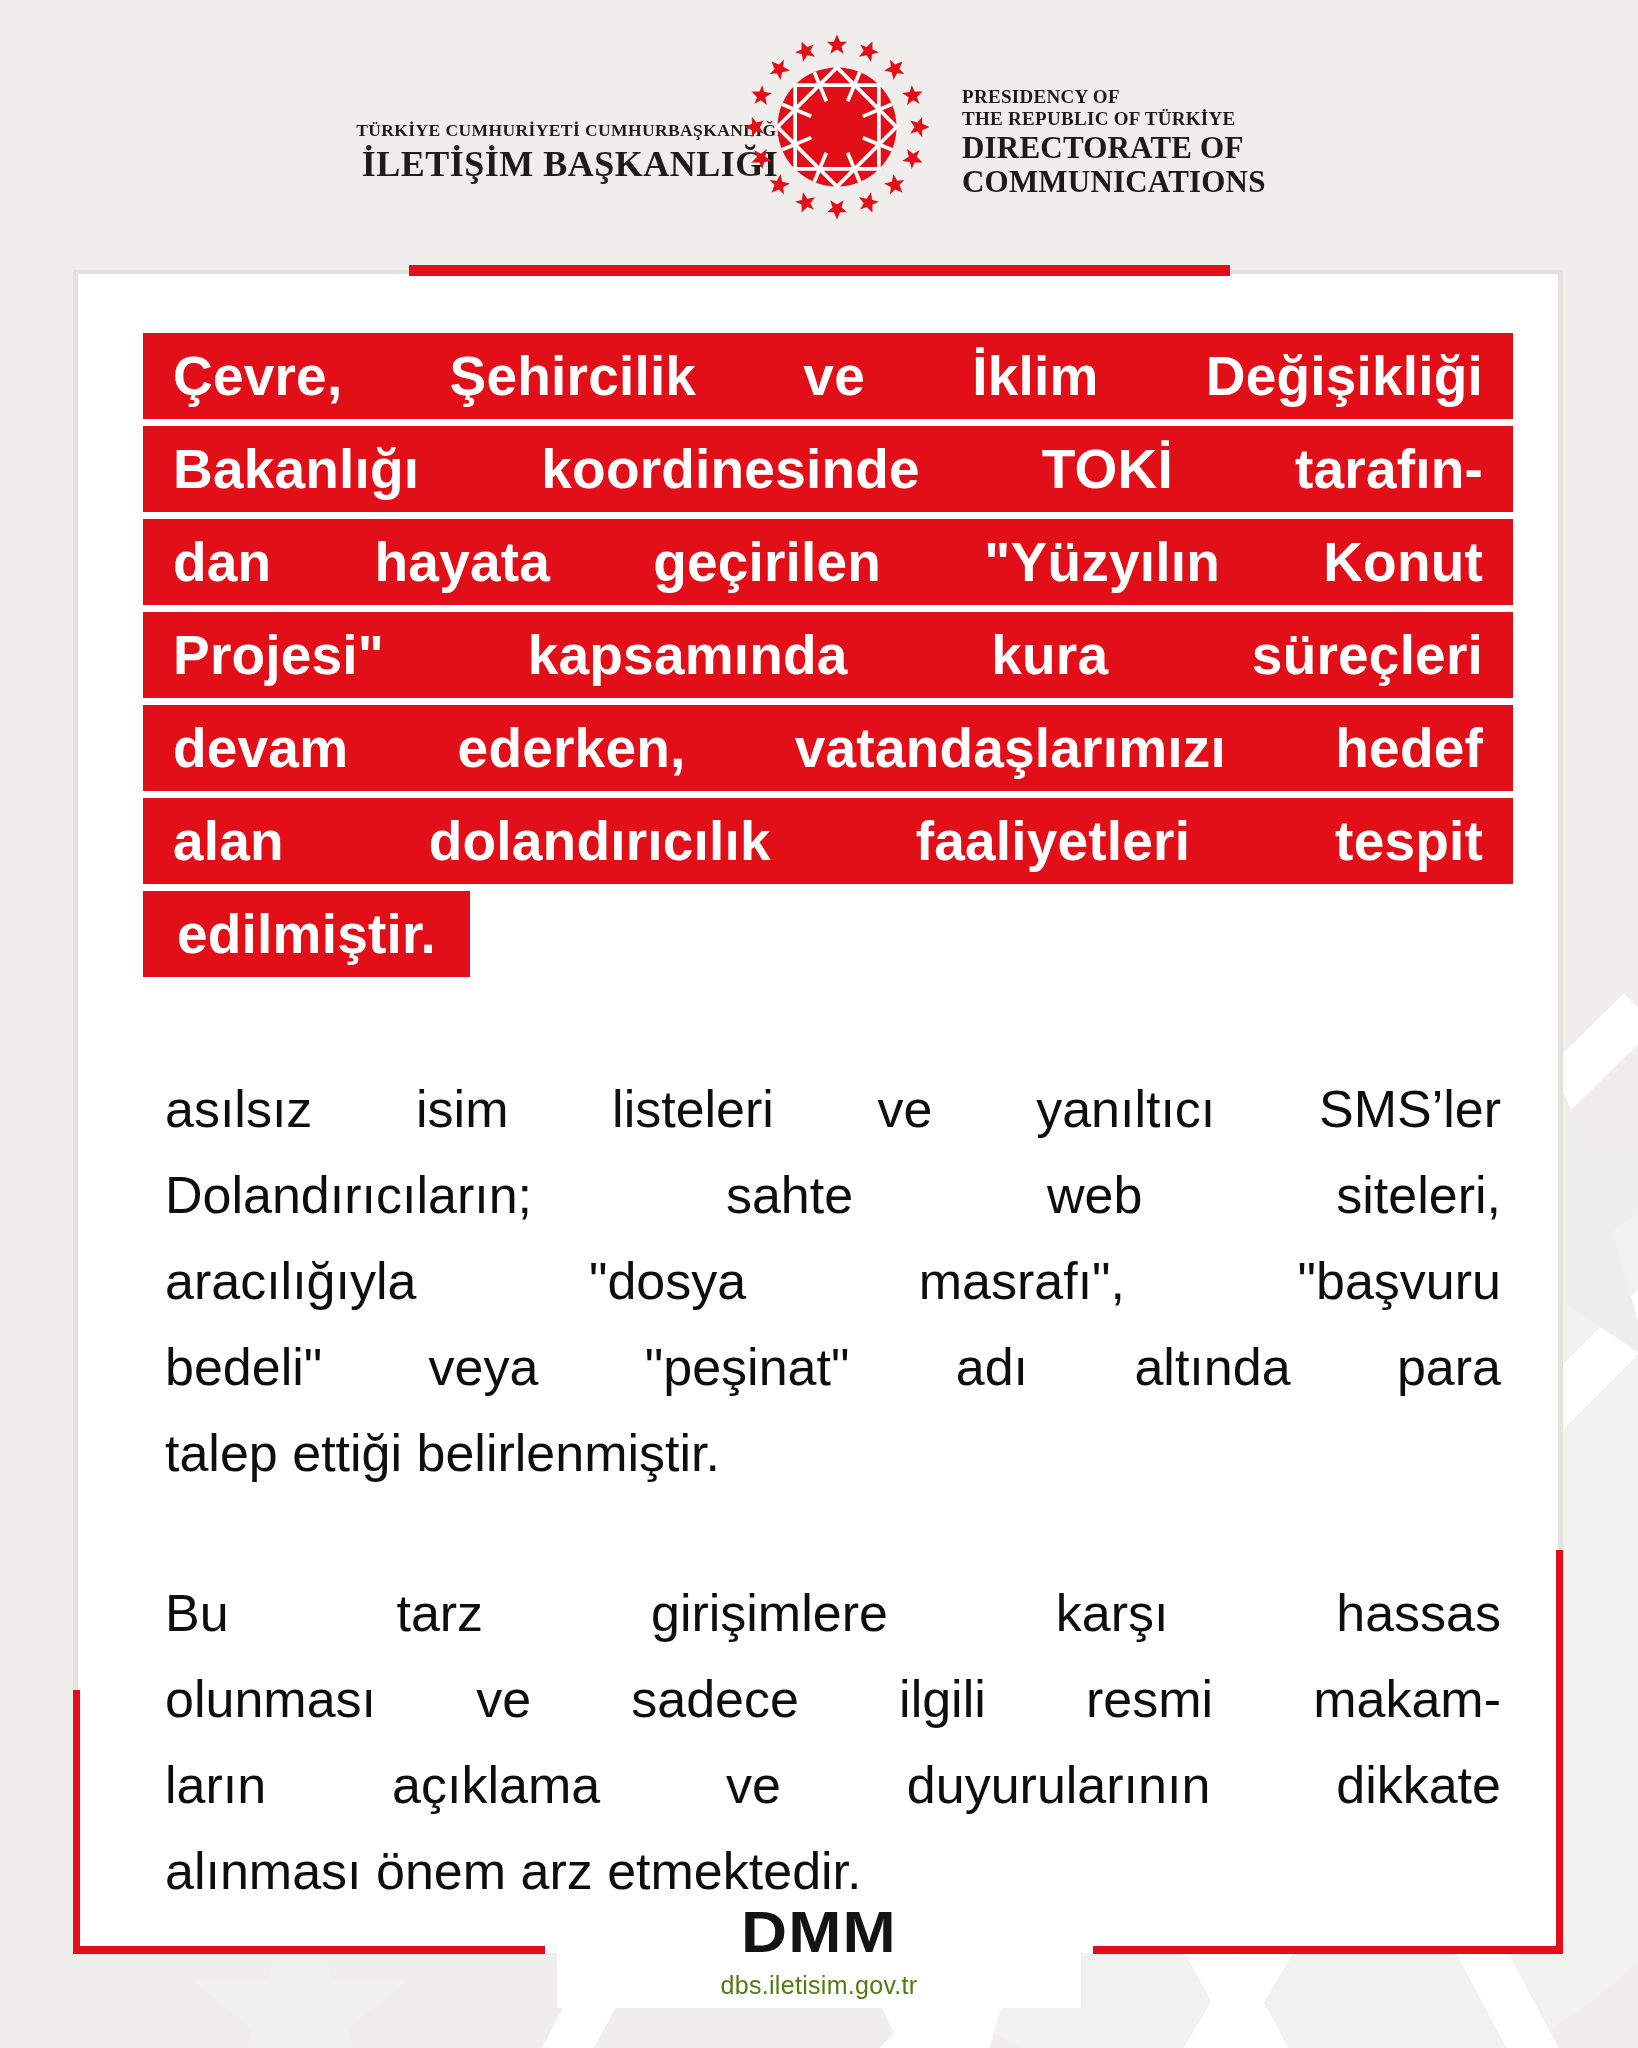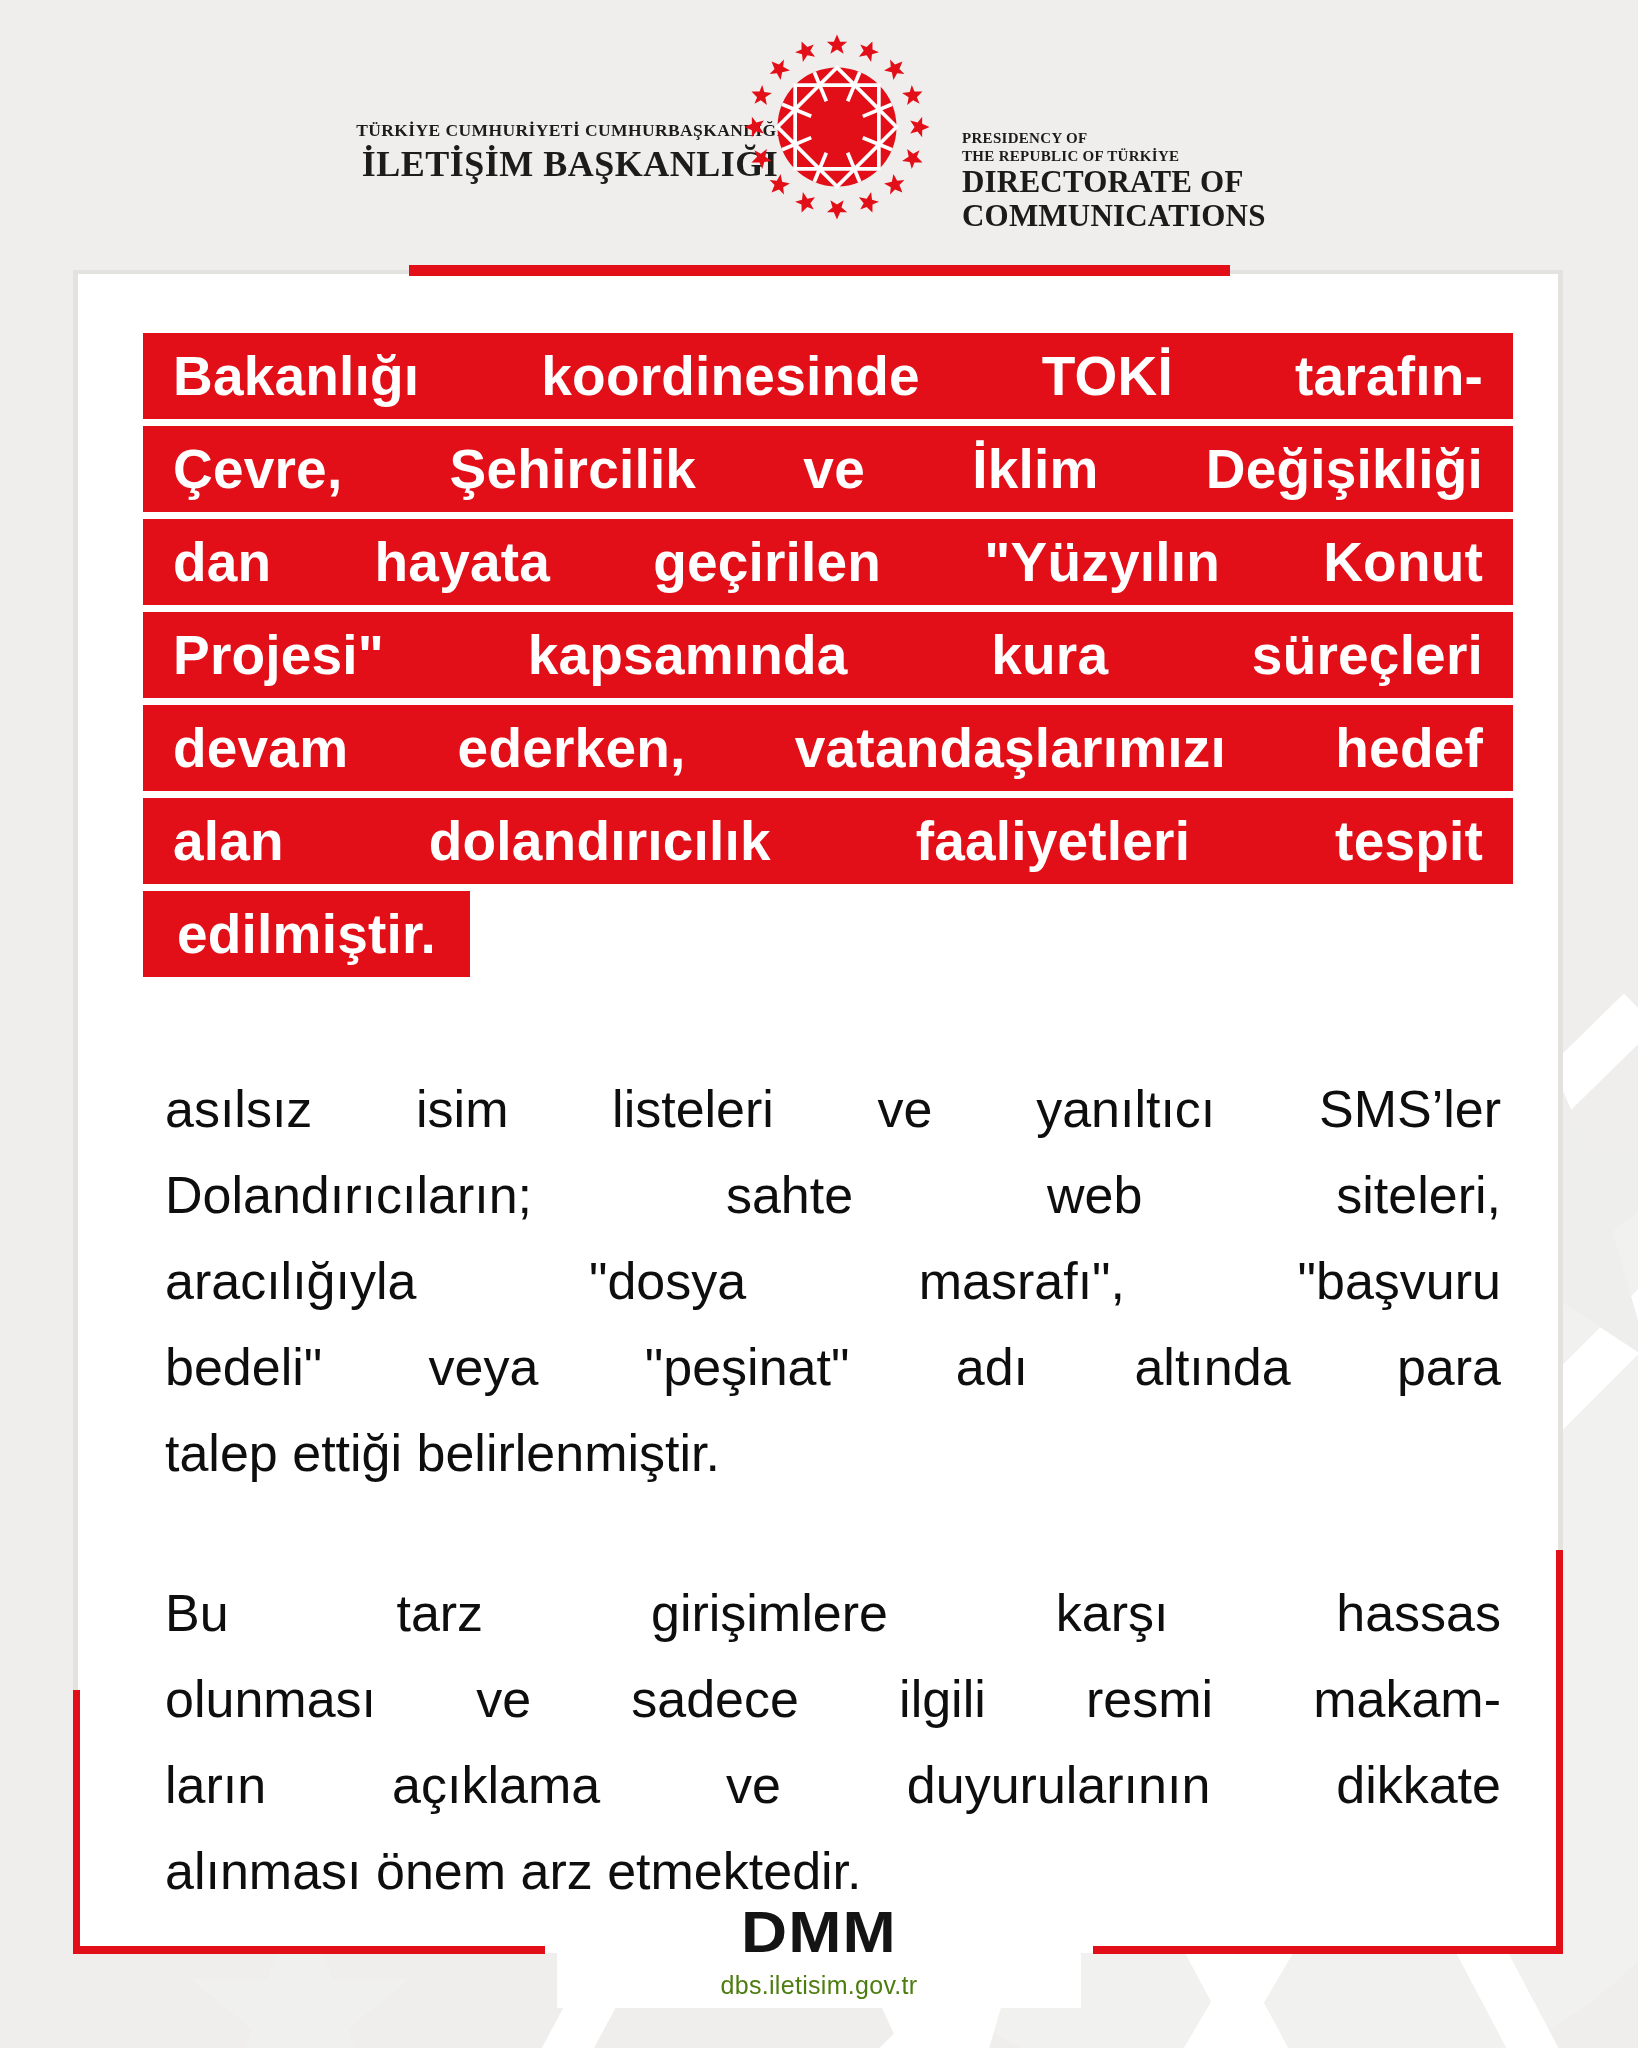--- a/index.html
+++ b/index.html
@@ -29,21 +29,21 @@
     position:absolute;left:355px;top:120px;width:430px;text-align:center;
     font-family:"Liberation Serif",serif;color:#1c1c1a;
   }
   .logo-left .ll1{font-size:17.5px;font-weight:700;letter-spacing:.4px;white-space:nowrap;}
   .logo-left .ll2{font-size:36px;font-weight:700;letter-spacing:.5px;margin-top:2px;white-space:nowrap;}
   .emblem{position:absolute;left:744px;top:34px;width:186px;height:186px;}
   .logo-right{
     position:absolute;left:962px;top:86px;width:380px;text-align:left;
     font-family:"Liberation Serif",serif;color:#1b1b19;
   }
-  .logo-right .rl-small{font-size:15px;font-weight:700;line-height:1.18;letter-spacing:.3px;margin-top:44px;}
+  .logo-right .rl-small{font-size:19px;font-weight:700;line-height:1.18;letter-spacing:.3px;}
   .logo-right .rl-big{font-size:31px;font-weight:700;line-height:1.06;letter-spacing:.2px;margin-top:1px;}
   
   .card{
     position:absolute;left:73px;top:270px;width:1490px;height:1683px;
     background:var(--card-bg);z-index:2;
   }
   .card-content{position:absolute;left:0;top:0;width:100%;height:100%;z-index:3;}
   
   .b{position:absolute;z-index:4;}
   .b-top-gray   {left:73px;  top:270px;  width:1490px;height:4px; background:var(--border-gray);}
@@ -161,22 +161,22 @@
       </div>
       <div class="rl-big">DIRECTORATE OF</div>
       <div class="rl-big">COMMUNICATIONS</div>
     </div>
   </header>
 
   <section class="card">
     <div class="card-content">
 
       <div class="headline">
+        <div class="hl-line">Çevre, Şehircilik ve İklim Değişikliği</div>
         <div class="hl-line">Bakanlığı koordinesinde TOKİ tarafın-</div>
-        <div class="hl-line">Çevre, Şehircilik ve İklim Değişikliği</div>
         <div class="hl-line">dan hayata geçirilen "Yüzyılın Konut</div>
         <div class="hl-line">Projesi" kapsamında kura süreçleri</div>
         <div class="hl-line">devam ederken, vatandaşlarımızı hedef</div>
         <div class="hl-line">alan dolandırıcılık faaliyetleri tespit</div>
         <div class="hl-line hl-last">edilmiştir.</div>
       </div>
 
       <div class="para p1">
         <div class="p-line">asılsız isim listeleri ve yanıltıcı SMS’ler</div>
         <div class="p-line">Dolandırıcıların; sahte web siteleri,</div>

